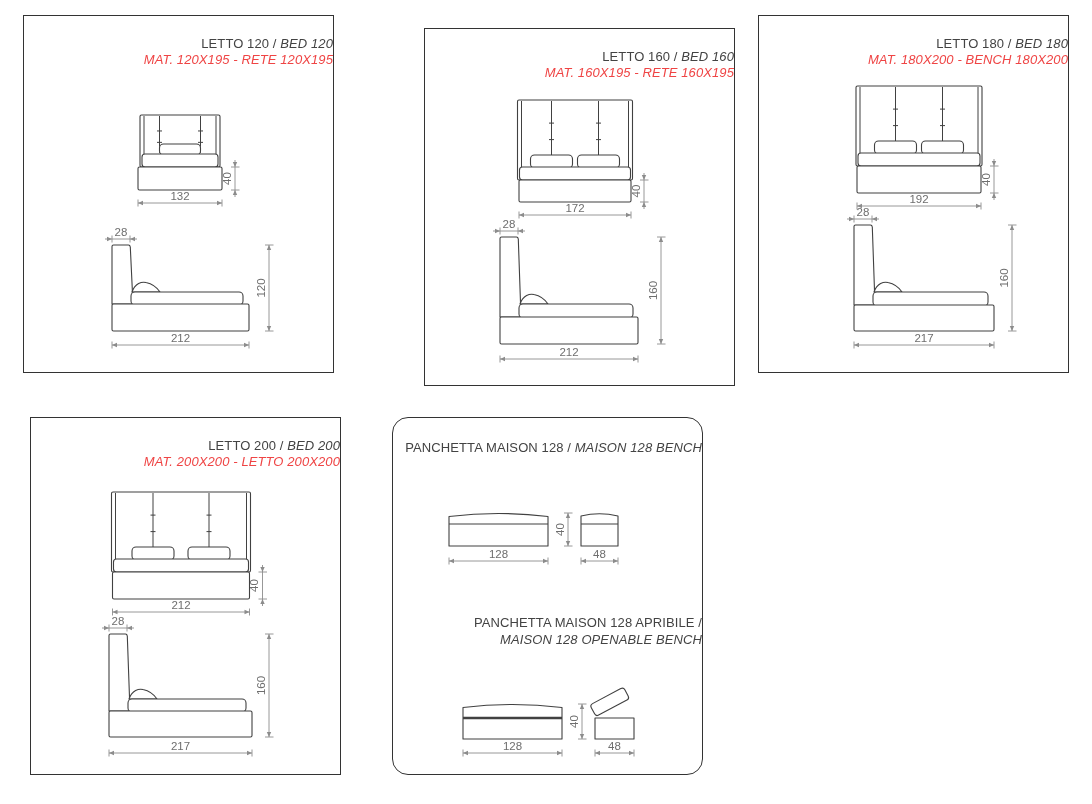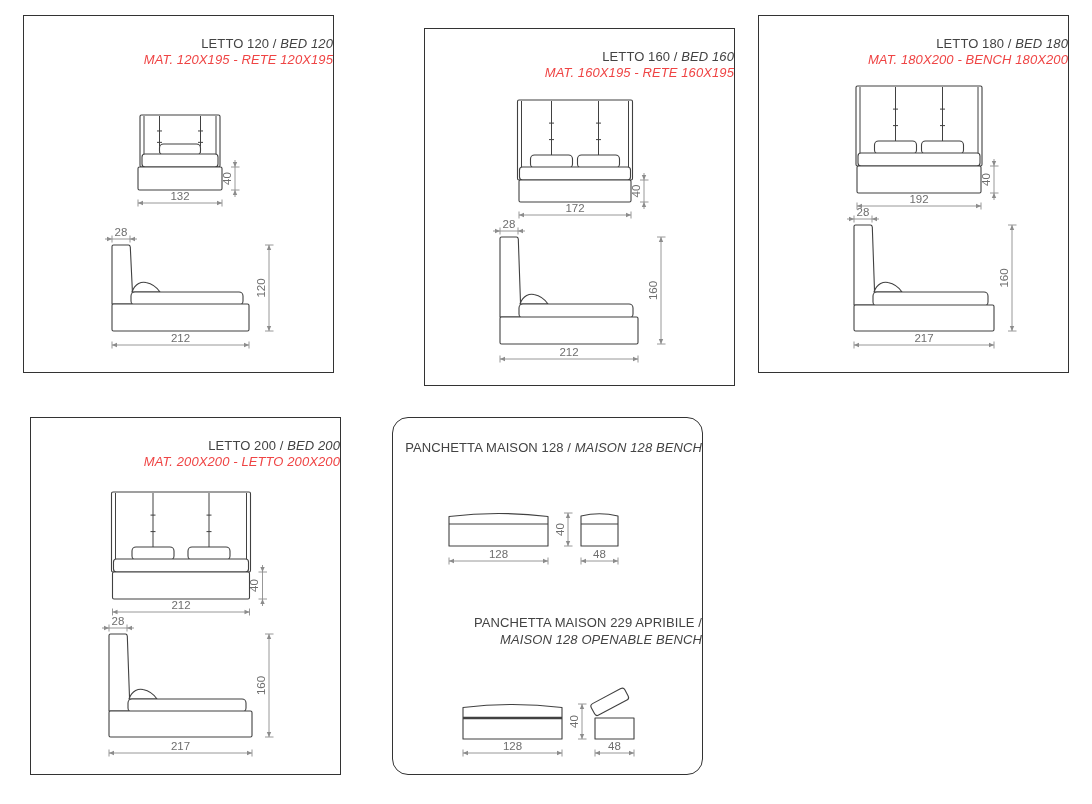--- a/index.html
+++ b/index.html
@@ -259,21 +259,21 @@
         <text x="149.5" y="331.5" text-anchor="middle" class="dt">217</text>
       </g>
     </svg>
 </section>
 
 <section class="panel" style="left:392px;top:417px;border-radius:16px;">
   <div class="titles t-bench1">
     <div><span>PANCHETTA MAISON 128 /</span> <span class="it">MAISON 128 BENCH</span></div>
   </div>
   <div class="titles t-bench2">
-    <div>PANCHETTA MAISON 229 APRIBILE /</div>
+    <div>PANCHETTA MAISON 128 APRIBILE /</div>
     <div class="it">MAISON 128 OPENABLE BENCH</div>
   </div>
   <svg id="svg4" class="draw" width="309" height="354" viewBox="0 0 309 354">
       <g>
         <path d="M 56,128 L 56,98.5 Q 105.5,92.5 155,98.5 L 155,128 Z" class="sh"></path>
         <line x1="56" y1="106" x2="155" y2="106" class="ln" stroke-width="1.1" style="stroke-width:1.1px"></line>
         <path d="M 188,128 L 188,98 Q 206.5,93.5 225,98 L 225,128 Z" class="sh"></path>
         <line x1="188" y1="106" x2="225" y2="106" class="ln" style="stroke-width:1.1px"></line>
         <line x1="171" y1="95" x2="179.5" y2="95" class="dm"></line>
         <line x1="171" y1="128" x2="179.5" y2="128" class="dm"></line>

